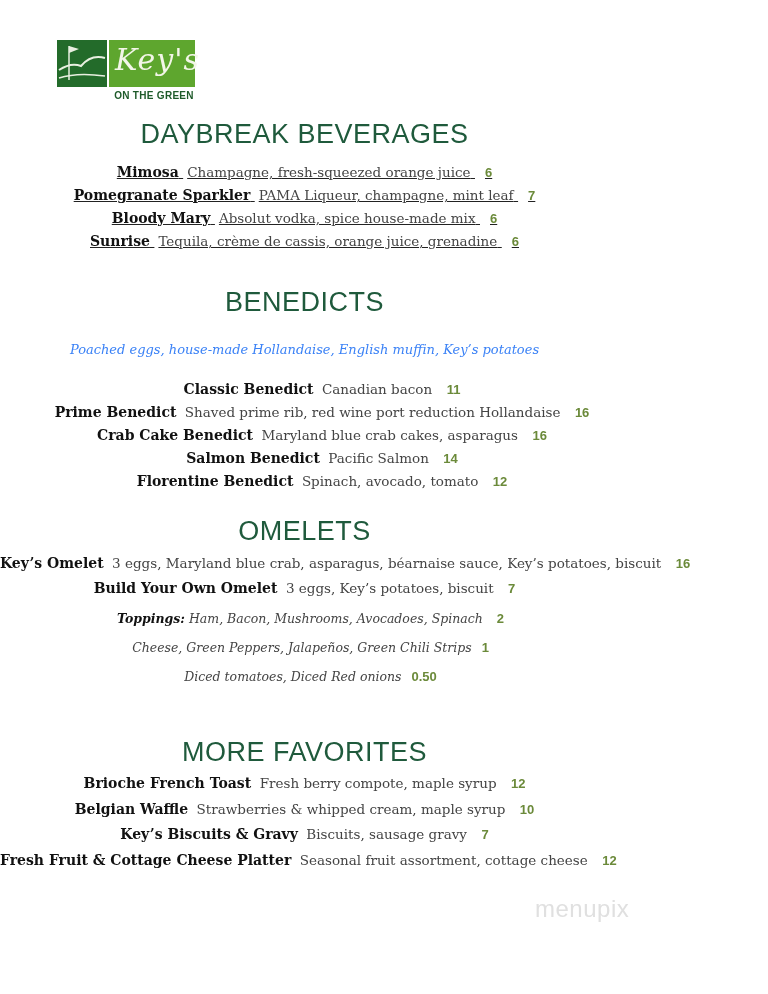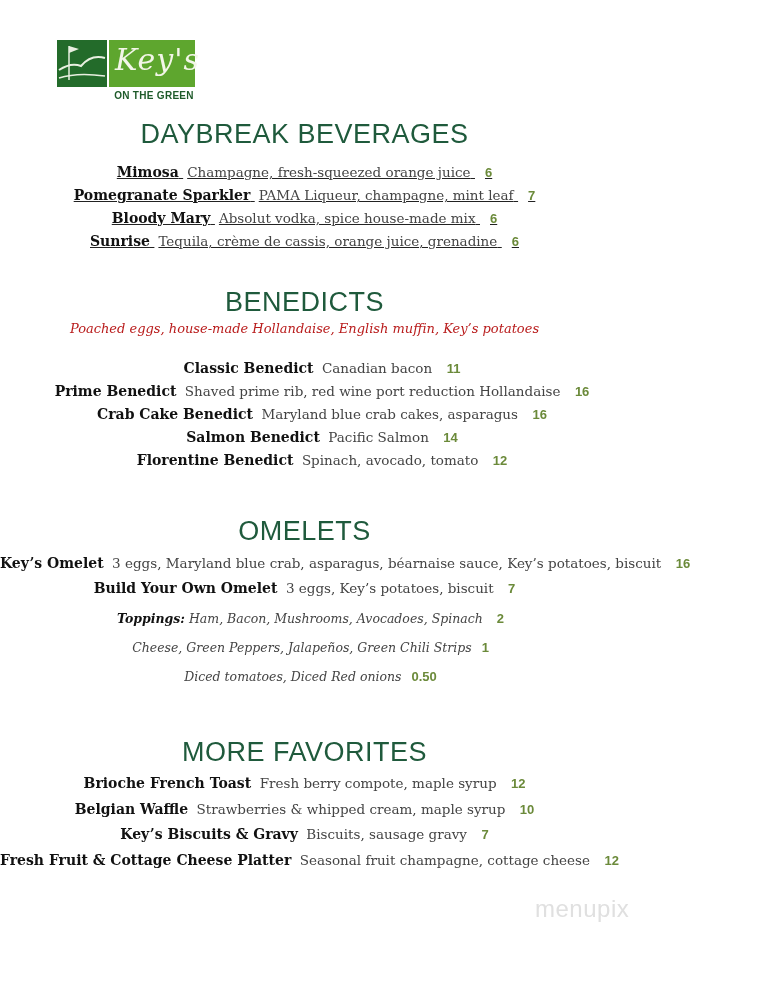--- a/index.html
+++ b/index.html
@@ -8,21 +8,21 @@
     .logo { position: absolute; left: 57px; top: 40px; width: 140px; height: 62px; }
     .logo-left { position: absolute; left: 0; top: 0; width: 50px; height: 47px; background: #236b2a; }
     .logo-right { position: absolute; left: 52px; top: 0; width: 86px; height: 47px; background: #5ea62e; }
     .logo-script { position: absolute; left: 58px; top: 2px; font-family: "DejaVu Serif", serif; font-style: italic;
                    font-size: 30px; color: #f3f6e8; letter-spacing: 1px; }
     .logo-sub { position: absolute; left: 52px; top: 50px; width: 90px; text-align: center;
                 font-family: "Liberation Sans", sans-serif; font-weight: bold; font-size: 10px; color: #1e5a2a; letter-spacing: 0.3px; }
     .section { position: absolute; left: 0; width: 609px; text-align: center; }
     .heading { font-family: "Liberation Sans", sans-serif; font-weight: normal; color: #1f5a3c;
                font-size: 27px; letter-spacing: 0.5px; margin: 0; line-height: 32px; }
-    .subtitle { font-style: italic; color: #b91c1c; font-size: 13px; line-height: 18px; margin-top: 2px; }
+    .subtitle { font-style: italic; color: #3b82f6; font-size: 13px; line-height: 18px; margin-top: 23px; }
     .row { font-size: 14px; line-height: 22px; white-space: nowrap; }
     .name { font-weight: bold; color: #111; font-size: 14px; }
     .desc { color: #444; font-size: 13.5px; margin-left: 4px; }
     .price { color: #6b8a3a; font-weight: bold; font-size: 13px; margin-left: 10px;
              font-family: "Liberation Sans", sans-serif; }
     .topping-row { font-style: italic; color: #444; font-size: 12.5px; line-height: 29px; white-space: nowrap; }
     .topping-label { font-weight: bold; color: #111; }
     .watermark { position: absolute; left: 535px; top: 895px; font-family: "Liberation Sans", sans-serif;
                  font-size: 24px; color: #e0e0e0; letter-spacing: 0.5px; }
   </style>
@@ -145,19 +145,19 @@
       <span class="desc">Strawberries &amp; whipped cream, maple syrup</span>
       <span class="price">10</span>
     </div>
     <div class="row" style="line-height:24.5px;">
       <span class="name">Key’s Biscuits &amp; Gravy</span>
       <span class="desc">Biscuits, sausage gravy</span>
       <span class="price">7</span>
     </div>
     <div class="row" style="line-height:24.5px;">
       <span class="name">Fresh Fruit &amp; Cottage Cheese Platter</span>
-      <span class="desc">Seasonal fruit champagne, cottage cheese</span>
+      <span class="desc">Seasonal fruit assortment, cottage cheese</span>
       <span class="price">12</span>
     </div>
   </div>
 </div>
 
 <div class="watermark">menupix</div>
 
 </body></html>

